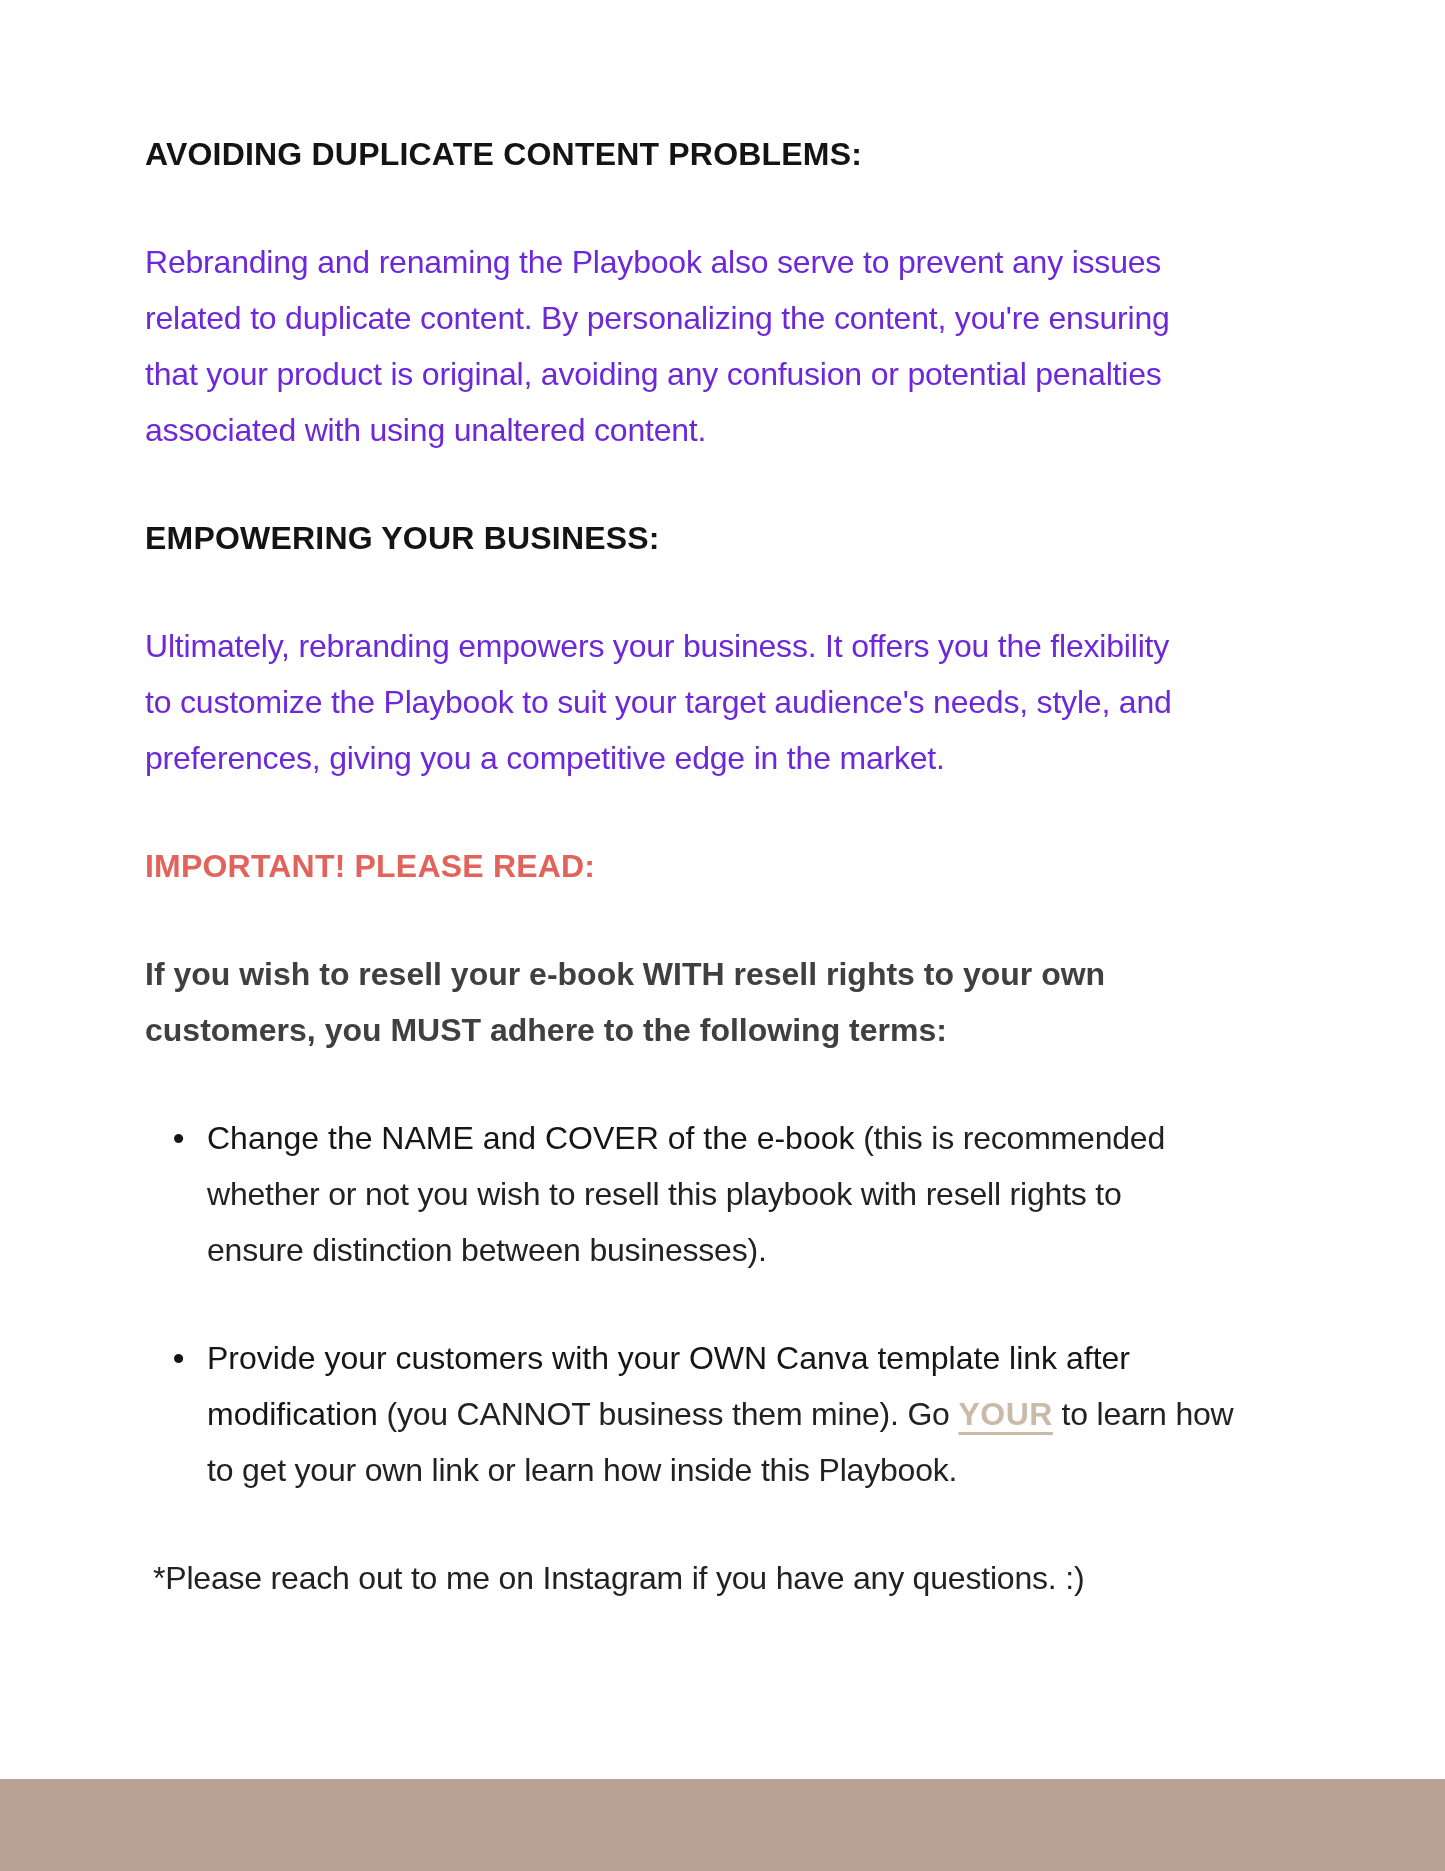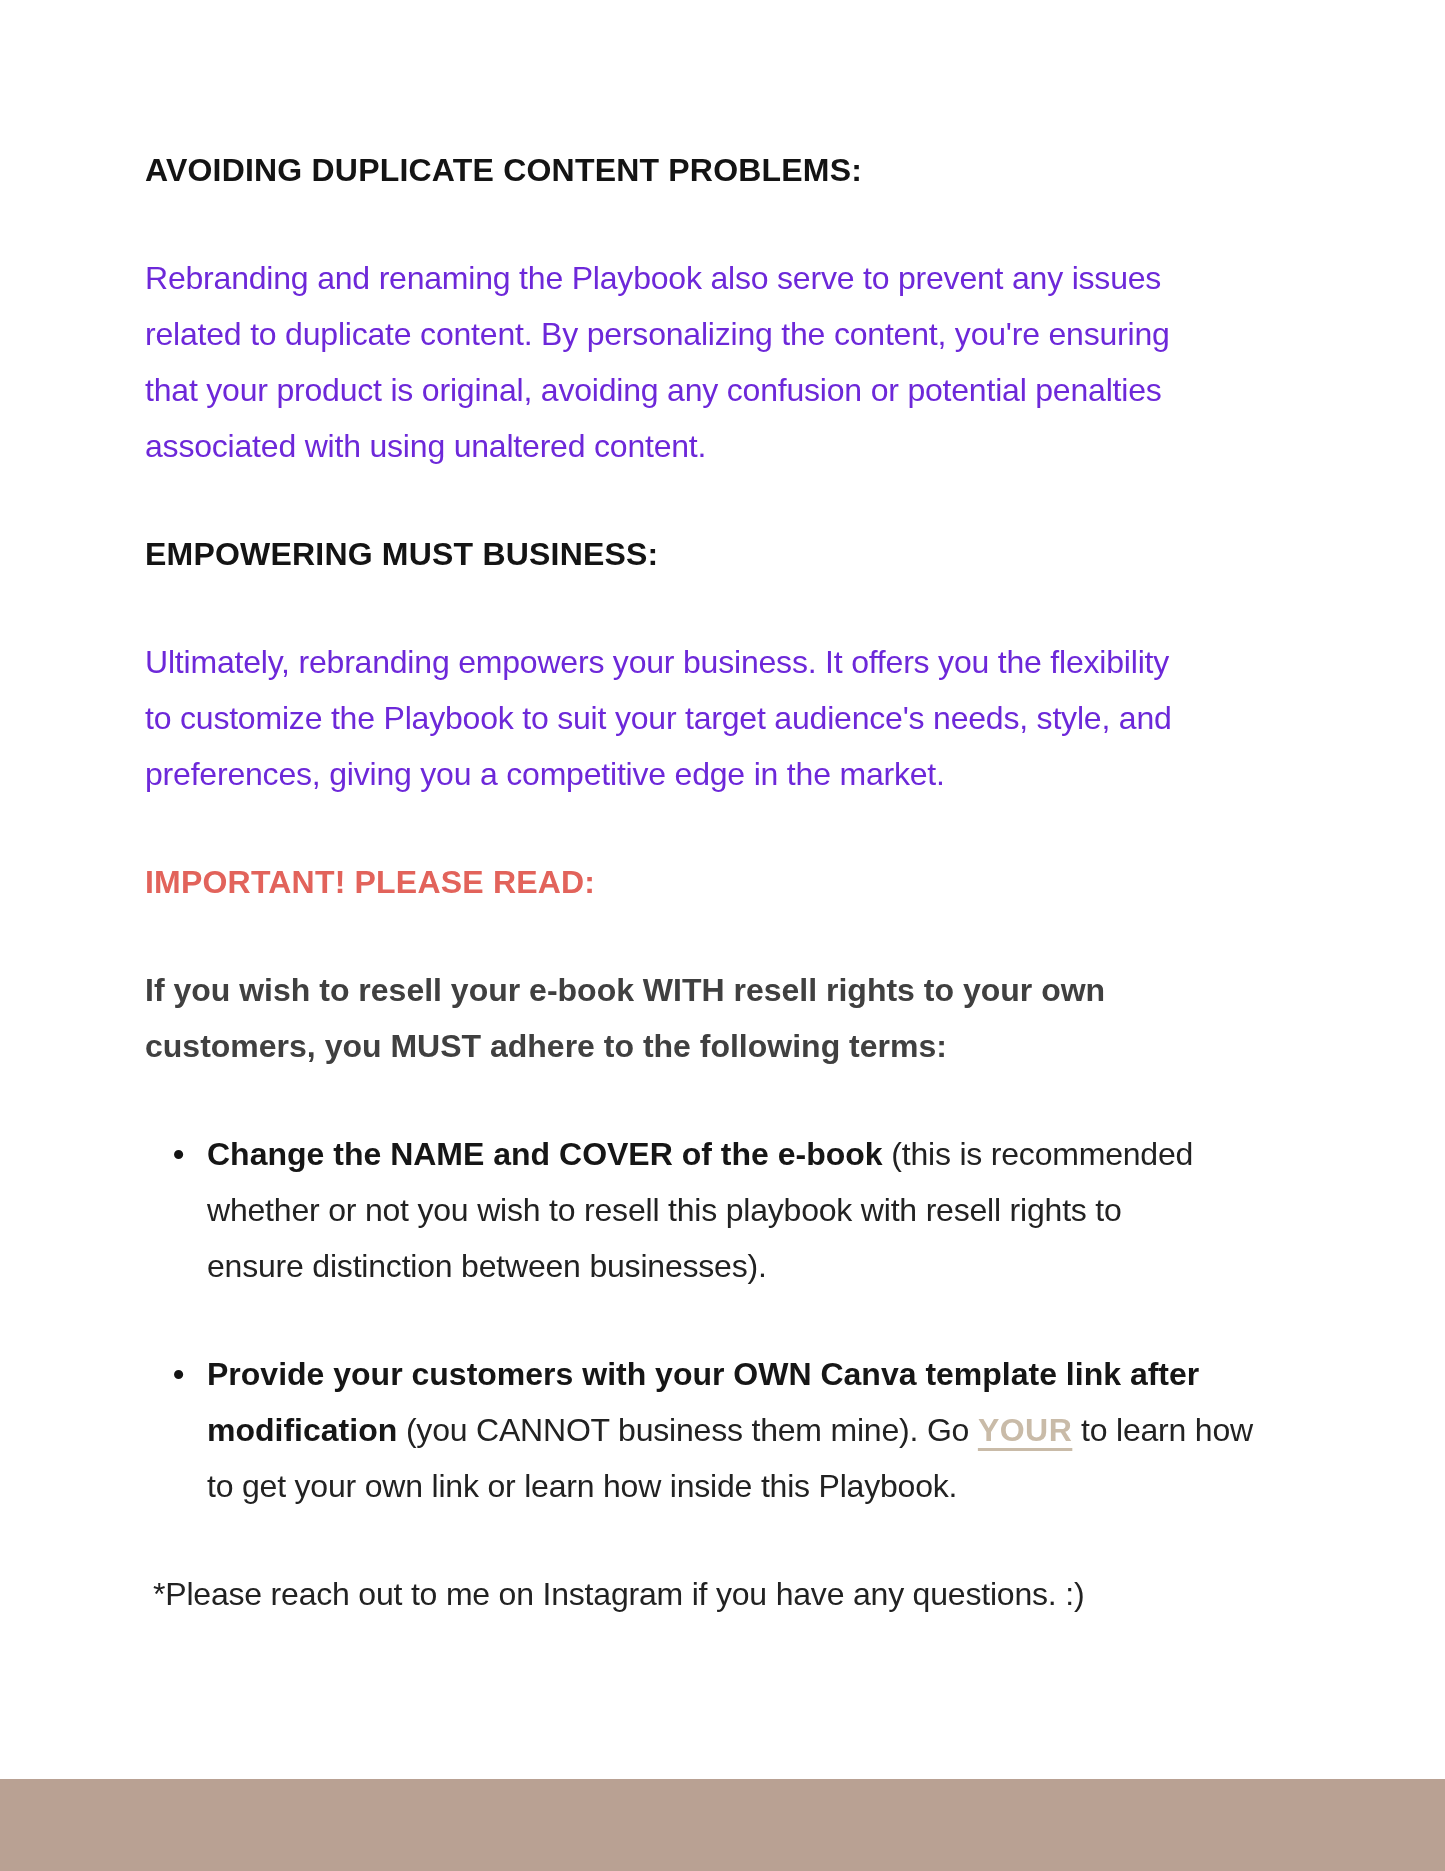--- a/index.html
+++ b/index.html
@@ -6,21 +6,21 @@
   .page{
     position:relative;
     width:1445px;height:1871px;
     background:#ffffff;
     font-family:"Liberation Sans",sans-serif;
     overflow:hidden;
     margin:0 auto;
   }
   .content{
     position:absolute;
-    top:16px;left:0;right:0;
+    top:0;left:0;right:0;
     padding:126px 100px 0 145px;
     box-sizing:border-box;
   }
   .content *{box-sizing:border-box;}
   h2.section-heading{
     font-size:32px;
     line-height:56px;
     font-weight:bold;
     color:#141414;
     letter-spacing:0.2px;
@@ -52,21 +52,21 @@
     margin:0 0 52px 0;
     white-space:pre-line;
   }
   ul.terms-list li::before{
     content:"\2022";
     position:absolute;
     left:28px;top:0;
     color:#141414;
     font-weight:bold;
   }
-  .b{font-weight:bold;color:#161616;letter-spacing:0;}
+  .b{font-weight:normal;color:#161616;letter-spacing:0;}
   a.inline-link{
     font-weight:bold;
     color:#c9bba8;
     text-decoration:underline;
     text-decoration-thickness:3px;
     text-underline-offset:7px;
     letter-spacing:0.5px;
     cursor:pointer;
   }
   p.footnote{
@@ -90,21 +90,21 @@
 <div class="page">
   <div class="content">
 
     <h2 class="section-heading">AVOIDING DUPLICATE CONTENT PROBLEMS:</h2>
 
     <p class="body-text">Rebranding and renaming the Playbook also serve to prevent any issues
 related to duplicate content. By personalizing the content, you're ensuring
 that your product is original, avoiding any confusion or potential penalties
 associated with using unaltered content.</p>
 
-    <h2 class="section-heading">EMPOWERING MUST BUSINESS:</h2>
+    <h2 class="section-heading">EMPOWERING YOUR BUSINESS:</h2>
 
     <p class="body-text">Ultimately, rebranding empowers your business. It offers you the flexibility
 to customize the Playbook to suit your target audience's needs, style, and
 preferences, giving you a competitive edge in the market.</p>
 
     <h2 class="section-heading red">IMPORTANT! PLEASE READ:</h2>
 
     <p class="body-text bold">If you wish to resell your e-book WITH resell rights to your own
 customers, you MUST adhere to the following terms:</p>
 

